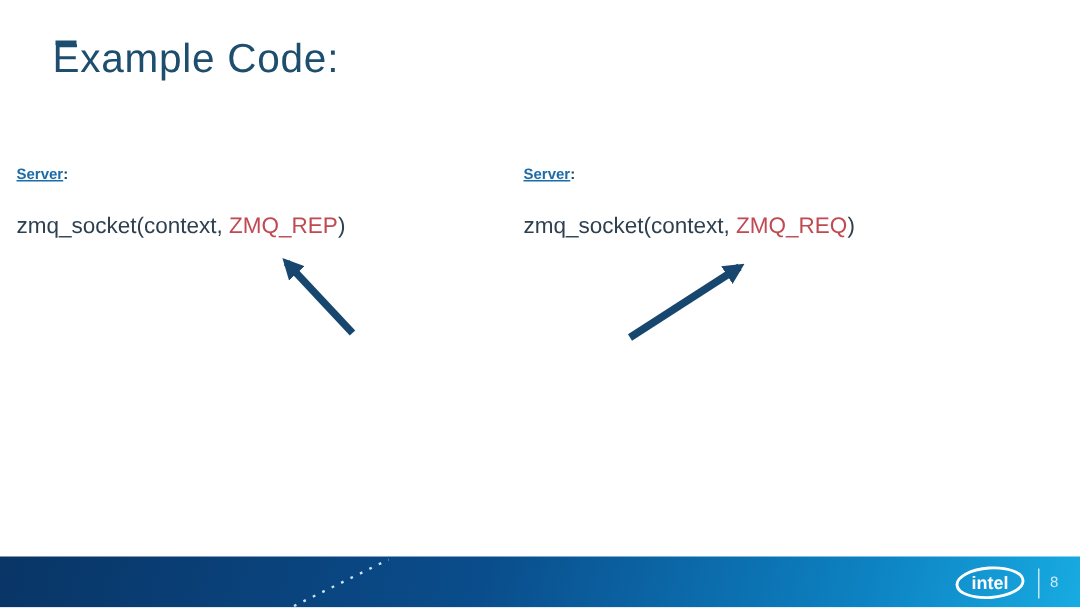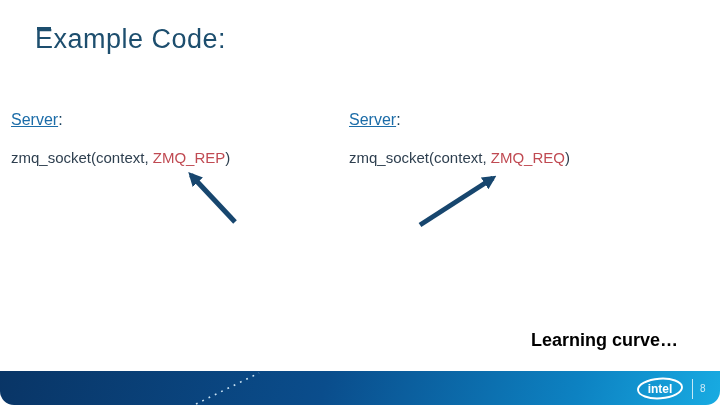--- a/index.html
+++ b/index.html
@@ -3,43 +3,42 @@
 <meta charset="utf-8">
 <style>
   html, body { margin: 0; padding: 0; background: #ffffff; }
   .slide {
     position: relative;
     width: 720px;
     height: 405px;
     background: #ffffff;
     overflow: hidden;
     font-family: "Liberation Sans", sans-serif;
-    border-radius: 14px;
   }
   .title-dash {
     position: absolute;
     left: 37px; top: 27px;
     width: 14px; height: 3px;
     background: #1d4e6e;
   }
   .title {
     position: absolute;
     left: 35px; top: 24px;
     margin: 0;
     font-size: 27px;
     font-weight: 400;
     letter-spacing: 0.5px;
     color: #1d4e6e;
   }
   .col { position: absolute; width: 330px; }
   .col.server { left: 11px; top: 111px; }
   .col.client { left: 349px; top: 111px; }
   .col-heading {
-    font-size: 16px;
-    font-weight: 400;
+    font-size: 10px;
+    font-weight: 700;
     color: #17405d;
     margin-bottom: 18px;
   }
   .heading-link {
     color: #1b6ca8;
     text-decoration: underline;
   }
   .code-line {
     font-size: 15px;
     color: #2e3f4f;
@@ -120,21 +119,20 @@
     <defs>
       <marker id="ah" markerUnits="userSpaceOnUse" markerWidth="14" markerHeight="14" refX="10" refY="7" orient="auto">
         <path d="M0,0 L14,7 L0,14 z" fill="#17466e"></path>
       </marker>
     </defs>
     <line x1="235" y1="222" x2="191" y2="175" stroke="#17466e" stroke-width="5" marker-end="url(#ah)"></line>
     <line x1="420" y1="225" x2="493" y2="178" stroke="#17466e" stroke-width="5" marker-end="url(#ah)"></line>
   </svg>
 
 
-  <div class="note">Learning curve…</div>
 
   <div class="footer">
     <svg class="footer-deco" viewBox="0 0 720 34" xmlns="http://www.w3.org/2000/svg">
       <line x1="196" y1="33" x2="259" y2="2" stroke="#d8eefb" stroke-width="1.6" stroke-dasharray="1.8 5.2" opacity="0.95"></line>
     </svg>
   </div>
 
   <svg class="intel-logo" viewBox="0 0 100 48" xmlns="http://www.w3.org/2000/svg">
     <ellipse cx="50" cy="24" rx="46" ry="20.5" fill="none" stroke="#ffffff" stroke-width="4" transform="rotate(-4 50 24)"></ellipse>
     <text x="50" y="33" text-anchor="middle" font-family="Liberation Sans, sans-serif" font-size="25" font-weight="700" fill="#ffffff">intel</text>

